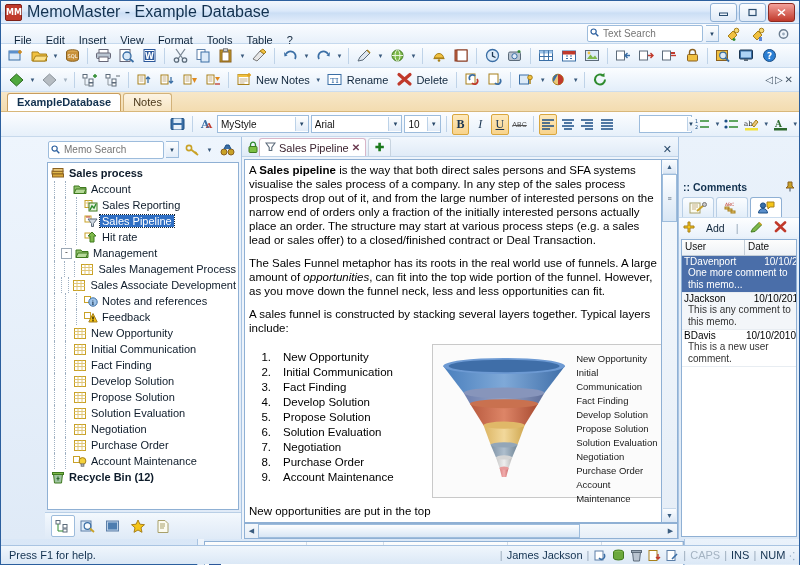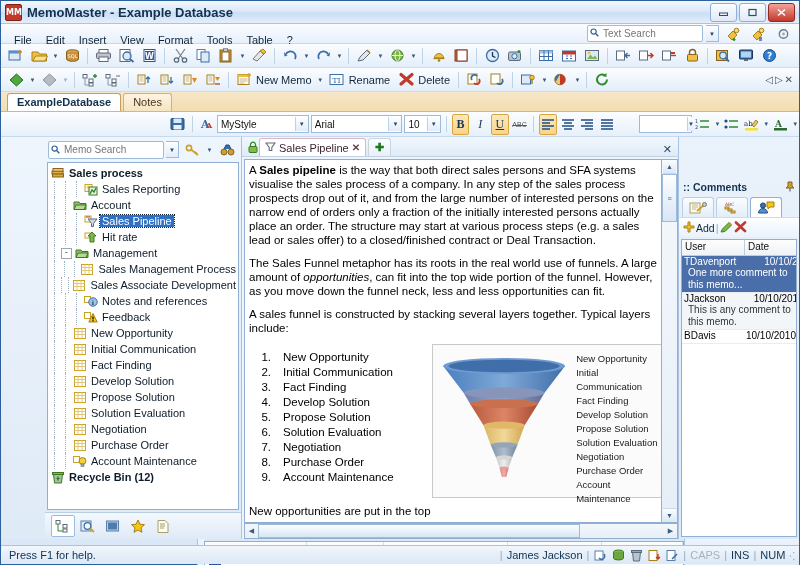--- a/index.html
+++ b/index.html
@@ -21,21 +21,21 @@
     background:linear-gradient(#f2f7fd 0%,#dbe9fa 45%,#cbdef5 55%,#e4eefb 100%);
     border-bottom:1px solid #a8c4e3;
     padding-left:4px;
   }
   .app-icon{
     width:15px;height:15px;margin-right:5px;
     background:#c0392b;border:1px solid #7d2018;border-radius:2px;
     color:#fff;font-size:8px;font-weight:bold;text-align:center;line-height:15px;
     font-family:"DejaVu Sans", sans-serif;
   }
-  .title-text{font-size:13px;color:#12314f;font-weight:bold;}
+  .title-text{font-size:16px;color:#12314f;font-weight:normal;}
   .win-buttons{margin-left:auto;display:flex;gap:2px;padding-right:4px;}
   .win-btn{
     width:25px;height:17px;border:1px solid #8fb0d4;border-radius:3px;
     background:linear-gradient(#fbfdff,#dfeaf7);
     display:flex;align-items:center;justify-content:center;
     font-size:9px;color:#2a4d70;
   }
   .win-btn.close{
     background:linear-gradient(#f4a29b,#c0392b);
     border-color:#8e2a20;color:#fff;font-weight:bold;
@@ -212,21 +212,21 @@
     background:linear-gradient(#eaf2fb,#dde9f6);
     border-left:1px solid #a9c4e2;
   }
   .cm-head{height:16px;display:flex;align-items:center;padding:0 4px;font-size:10.5px;
     color:#12314f;font-weight:bold;margin-top:42px;}
   .cm-head .pin{margin-left:auto;font-size:10px;}
   .cm-tabs{height:22px;display:flex;align-items:flex-end;gap:2px;padding-left:3px;}
   .cm-tab{width:30px;height:19px;border:1px solid #b9cfe6;border-bottom:0;border-radius:3px 3px 0 0;
     background:linear-gradient(#fbfdff,#e3eef9);display:flex;align-items:center;justify-content:center;font-size:11px;}
   .cm-tab.active{background:#fff;border-color:#8fb0d4;}
-  .cm-actions{height:19px;display:flex;align-items:center;gap:1px;padding-left:4px;
+  .cm-actions{height:19px;display:flex;align-items:center;gap:11px;padding-left:4px;
     background:linear-gradient(#fdfeff,#eaf2fb);border-top:1px solid #cadcee;}
   .cm-actions .lbl{font-size:10.5px;color:#10263c;}
   .cm-list{flex:1;background:#fff;border:1px solid #8fb0d4;margin:2px;overflow:hidden;}
   .cm-cols{display:flex;height:15px;font-size:10px;background:linear-gradient(#fdfdfd,#eef2f6);
     border-bottom:1px solid #c3cdd7;}
   .cm-cols div{padding:1px 3px;color:#111;}
   .cm-cols .c1{width:56px;border-right:1px solid #c3cdd7;}
   .cm-item{padding:0 0 2px 0;border-bottom:1px solid #e8edf2;}
   .cm-row{display:flex;font-size:10px;gap:28px;}
   .cm-row .u{width:56px;padding-left:2px;color:#000;}
@@ -606,21 +606,21 @@
 
     <div class="tgroup">
       <div class="tbtn">
         <svg width="17" height="15" viewBox="0 0 17 15">
             <rect x="2" y="2.5" width="11" height="10" fill="#fff" stroke="#a8801a"></rect>
             <rect x="2" y="2.5" width="11" height="2.5" fill="#f0c040"></rect>
             <path d="M3.5 7 h8 M3.5 9 h8 M3.5 11 h5" stroke="#c7b28a"></path>
             <path d="M13 1 v4 M11 3 h4" stroke="#e0a21e" stroke-width="1.4"></path>
           </svg>
       </div>
-      <div class="tlabel">New Memo</div>
+      <div class="tlabel">New Notes</div>
       <div class="tcaret">▼</div>
     </div>
     <div class="tgroup">
       <div class="tbtn">
         <svg width="17" height="15" viewBox="0 0 17 15">
             <rect x="2" y="2.5" width="13" height="10" fill="#fff" stroke="#3a6ea5"></rect>
             <text x="8.5" y="10.5" font-size="8" fill="#3a6ea5" text-anchor="middle" font-family="DejaVu Serif">TI</text>
           </svg>
       </div>
       <div class="tlabel">Rename</div>
@@ -823,41 +823,41 @@
                 <rect x="1" y="4" width="11" height="3" fill="#e0b84a" stroke="#8a6120"></rect>
                 <rect x="1.5" y="7" width="11" height="3" fill="#d8a83a" stroke="#8a6120"></rect>
                 <rect x="2" y="1.5" width="10" height="2.8" fill="#e8c77a" stroke="#8a6120"></rect>
               </svg>
             </span>
             <span class="tn-lbl">Sales process</span>
           </div>
           <div class="tnode">
             <span class="dots"></span>
             <span class="dots"></span>
+            <span class="tn-ico">
+              <svg width="14" height="13" viewBox="0 0 14 13">
+                <path d="M1 3 h5 l1 1.5 h6 v6 h-12 Z" fill="#8fbf6a" stroke="#3f7a1f"></path>
+                <path d="M1 10.5 l2-4.5 h10 l-2 4.5 Z" fill="#b6d999" stroke="#3f7a1f"></path>
+              </svg>
+            </span>
+            <span class="tn-lbl">Account</span>
+          </div>
+          <div class="tnode">
+            <span class="dots"></span>
+            <span class="dots"></span>
             <span class="dots"></span>
             <span class="tn-ico">
               <svg width="14" height="13" viewBox="0 0 14 13">
                 <rect x="1" y="1.5" width="7" height="7" fill="#fff" stroke="#c9a227"></rect>
                 <path d="M1 4 h7 M4 1.5 v7" stroke="#e0c77a"></path>
                 <rect x="5" y="4" width="8" height="8" fill="#e8f3e0" stroke="#3f7a1f"></rect>
                 <path d="M6 11 L8 7 L10 9 L12 5" stroke="#2e8b2e" stroke-width="1.4" fill="none"></path>
               </svg>
             </span>
             <span class="tn-lbl">Sales Reporting</span>
-          </div>
-          <div class="tnode">
-            <span class="dots"></span>
-            <span class="dots"></span>
-            <span class="tn-ico">
-              <svg width="14" height="13" viewBox="0 0 14 13">
-                <path d="M1 3 h5 l1 1.5 h6 v6 h-12 Z" fill="#8fbf6a" stroke="#3f7a1f"></path>
-                <path d="M1 10.5 l2-4.5 h10 l-2 4.5 Z" fill="#b6d999" stroke="#3f7a1f"></path>
-              </svg>
-            </span>
-            <span class="tn-lbl">Account</span>
           </div>
           <div class="tnode sel">
             <span class="dots"></span>
             <span class="dots"></span>
             <span class="dots"></span>
             <span class="tn-ico">
               <svg width="14" height="13" viewBox="0 0 14 13">
                 <rect x="1" y="1" width="6" height="6" fill="#fff" stroke="#c9a227"></rect>
                 <path d="M2 2 L6 2" stroke="#c0392b"></path>
                 <path d="M4 4 h9 L9.5 8.5 v3 h-2 v-3 Z" fill="#cfd8e2" stroke="#5c6b7a"></path>
@@ -1321,20 +1321,21 @@
               <span class="u">JJackson</span>
               <span class="d">10/10/2010</span>
             </div>
             <div class="cm-text">This is any comment to this memo.</div>
           </div>
           <div class="cm-item">
             <div class="cm-row">
               <span class="u">BDavis</span>
               <span class="d">10/10/2010</span>
             </div>
+            <div class="cm-text">This is a new user comment.</div>
           </div>
         </div>
     </div>
   </div>
 
   <div style="display:flex;">
     <div style="width:196px;"></div>
     <div class="lpsplit" style="width:6px;background:linear-gradient(#eef4fb,#dde9f6);border-left:1px solid #a9c4e2;">◀</div>
     <div class="attach" style="width:478px;">
       <div class="attach-col">

